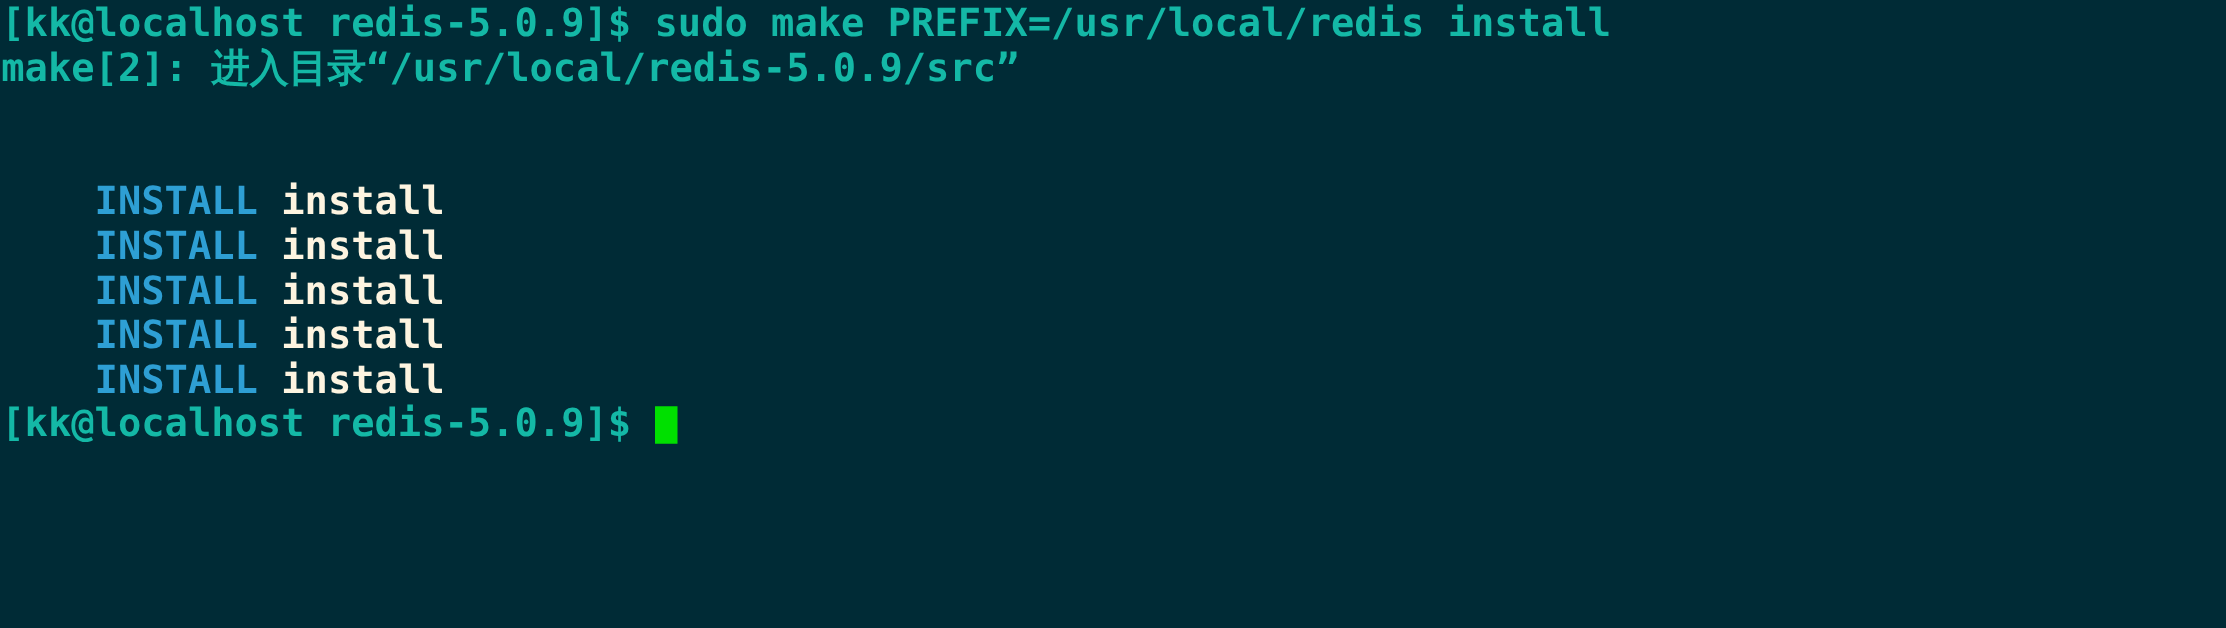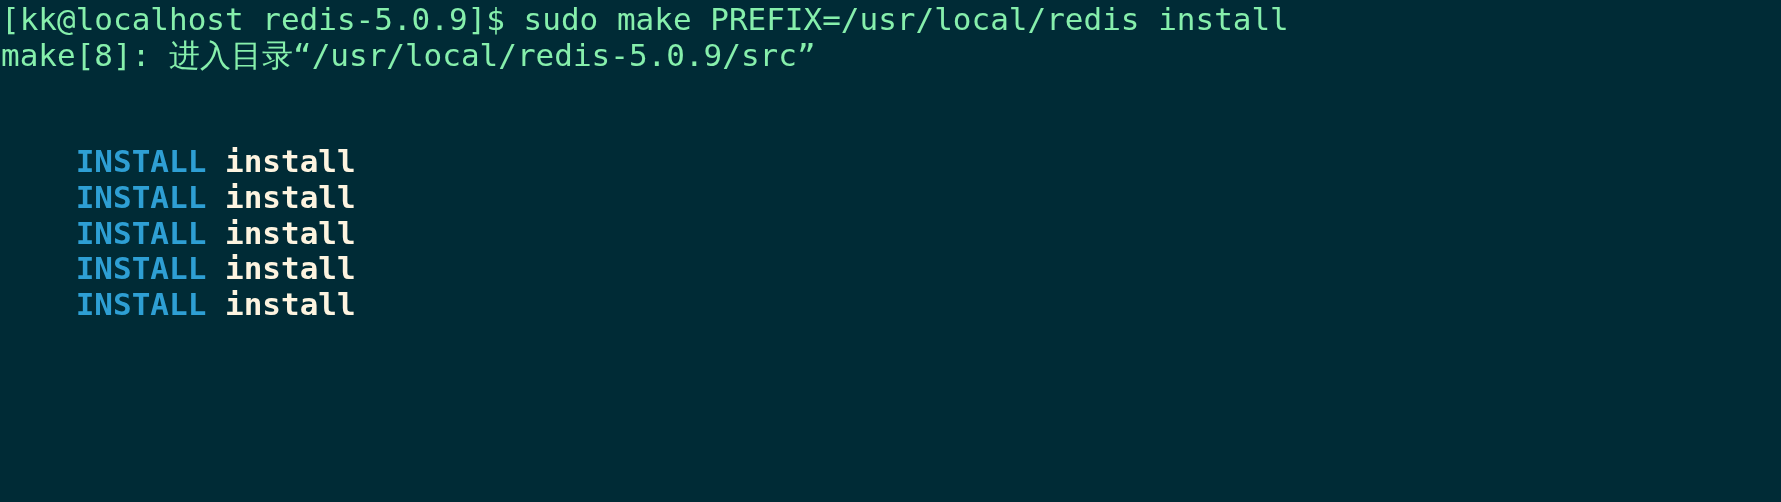--- a/index.html
+++ b/index.html
@@ -21,21 +21,21 @@
     padding-top: 2px;
     box-sizing: border-box;
     -webkit-font-smoothing: none;
   }
   .line {
     white-space: pre;
     height: 35.6px;
     padding-left: 1px;
     color: #d8cf8f;
   }
-  .seg-default { color: #86efac; }
+  .seg-default { color: #14b8a6; font-weight: bold; }
   .seg-install-kw {
     color: #2e9fd4;
     font-weight: bold;
   }
   .seg-install-target {
     color: #fdf4e0;
     font-weight: bold;
   }
   .cursor {
     display: inline-block;
@@ -45,22 +45,23 @@
     vertical-align: -6px;
   }
   .blank { height: 35.6px; }
 </style>
 </head>
 <body>
 
 <div id="terminal">
   <div id="terminal-output">
       <div class="line"><span class="seg-default">[kk@localhost redis-5.0.9]$ sudo make PREFIX=/usr/local/redis install</span></div>
-      <div class="line"><span class="seg-default">make[8]: 进入目录“/usr/local/redis-5.0.9/src”</span></div>
+      <div class="line"><span class="seg-default">make[2]: 进入目录“/usr/local/redis-5.0.9/src”</span></div>
       <div class="line blank"><span class="seg-default"></span></div>
       <div class="line blank"><span class="seg-default"></span></div>
       <div class="line"><span class="seg-default">    </span><span class="seg-install-kw">INSTALL</span><span class="seg-default"> </span><span class="seg-install-target">install</span></div>
       <div class="line"><span class="seg-default">    </span><span class="seg-install-kw">INSTALL</span><span class="seg-default"> </span><span class="seg-install-target">install</span></div>
       <div class="line"><span class="seg-default">    </span><span class="seg-install-kw">INSTALL</span><span class="seg-default"> </span><span class="seg-install-target">install</span></div>
       <div class="line"><span class="seg-default">    </span><span class="seg-install-kw">INSTALL</span><span class="seg-default"> </span><span class="seg-install-target">install</span></div>
       <div class="line"><span class="seg-default">    </span><span class="seg-install-kw">INSTALL</span><span class="seg-default"> </span><span class="seg-install-target">install</span></div>
+      <div class="line"><span class="seg-default">[kk@localhost redis-5.0.9]$ </span><span class="cursor"></span></div>
     </div>
 </div>
 
 </body></html>

